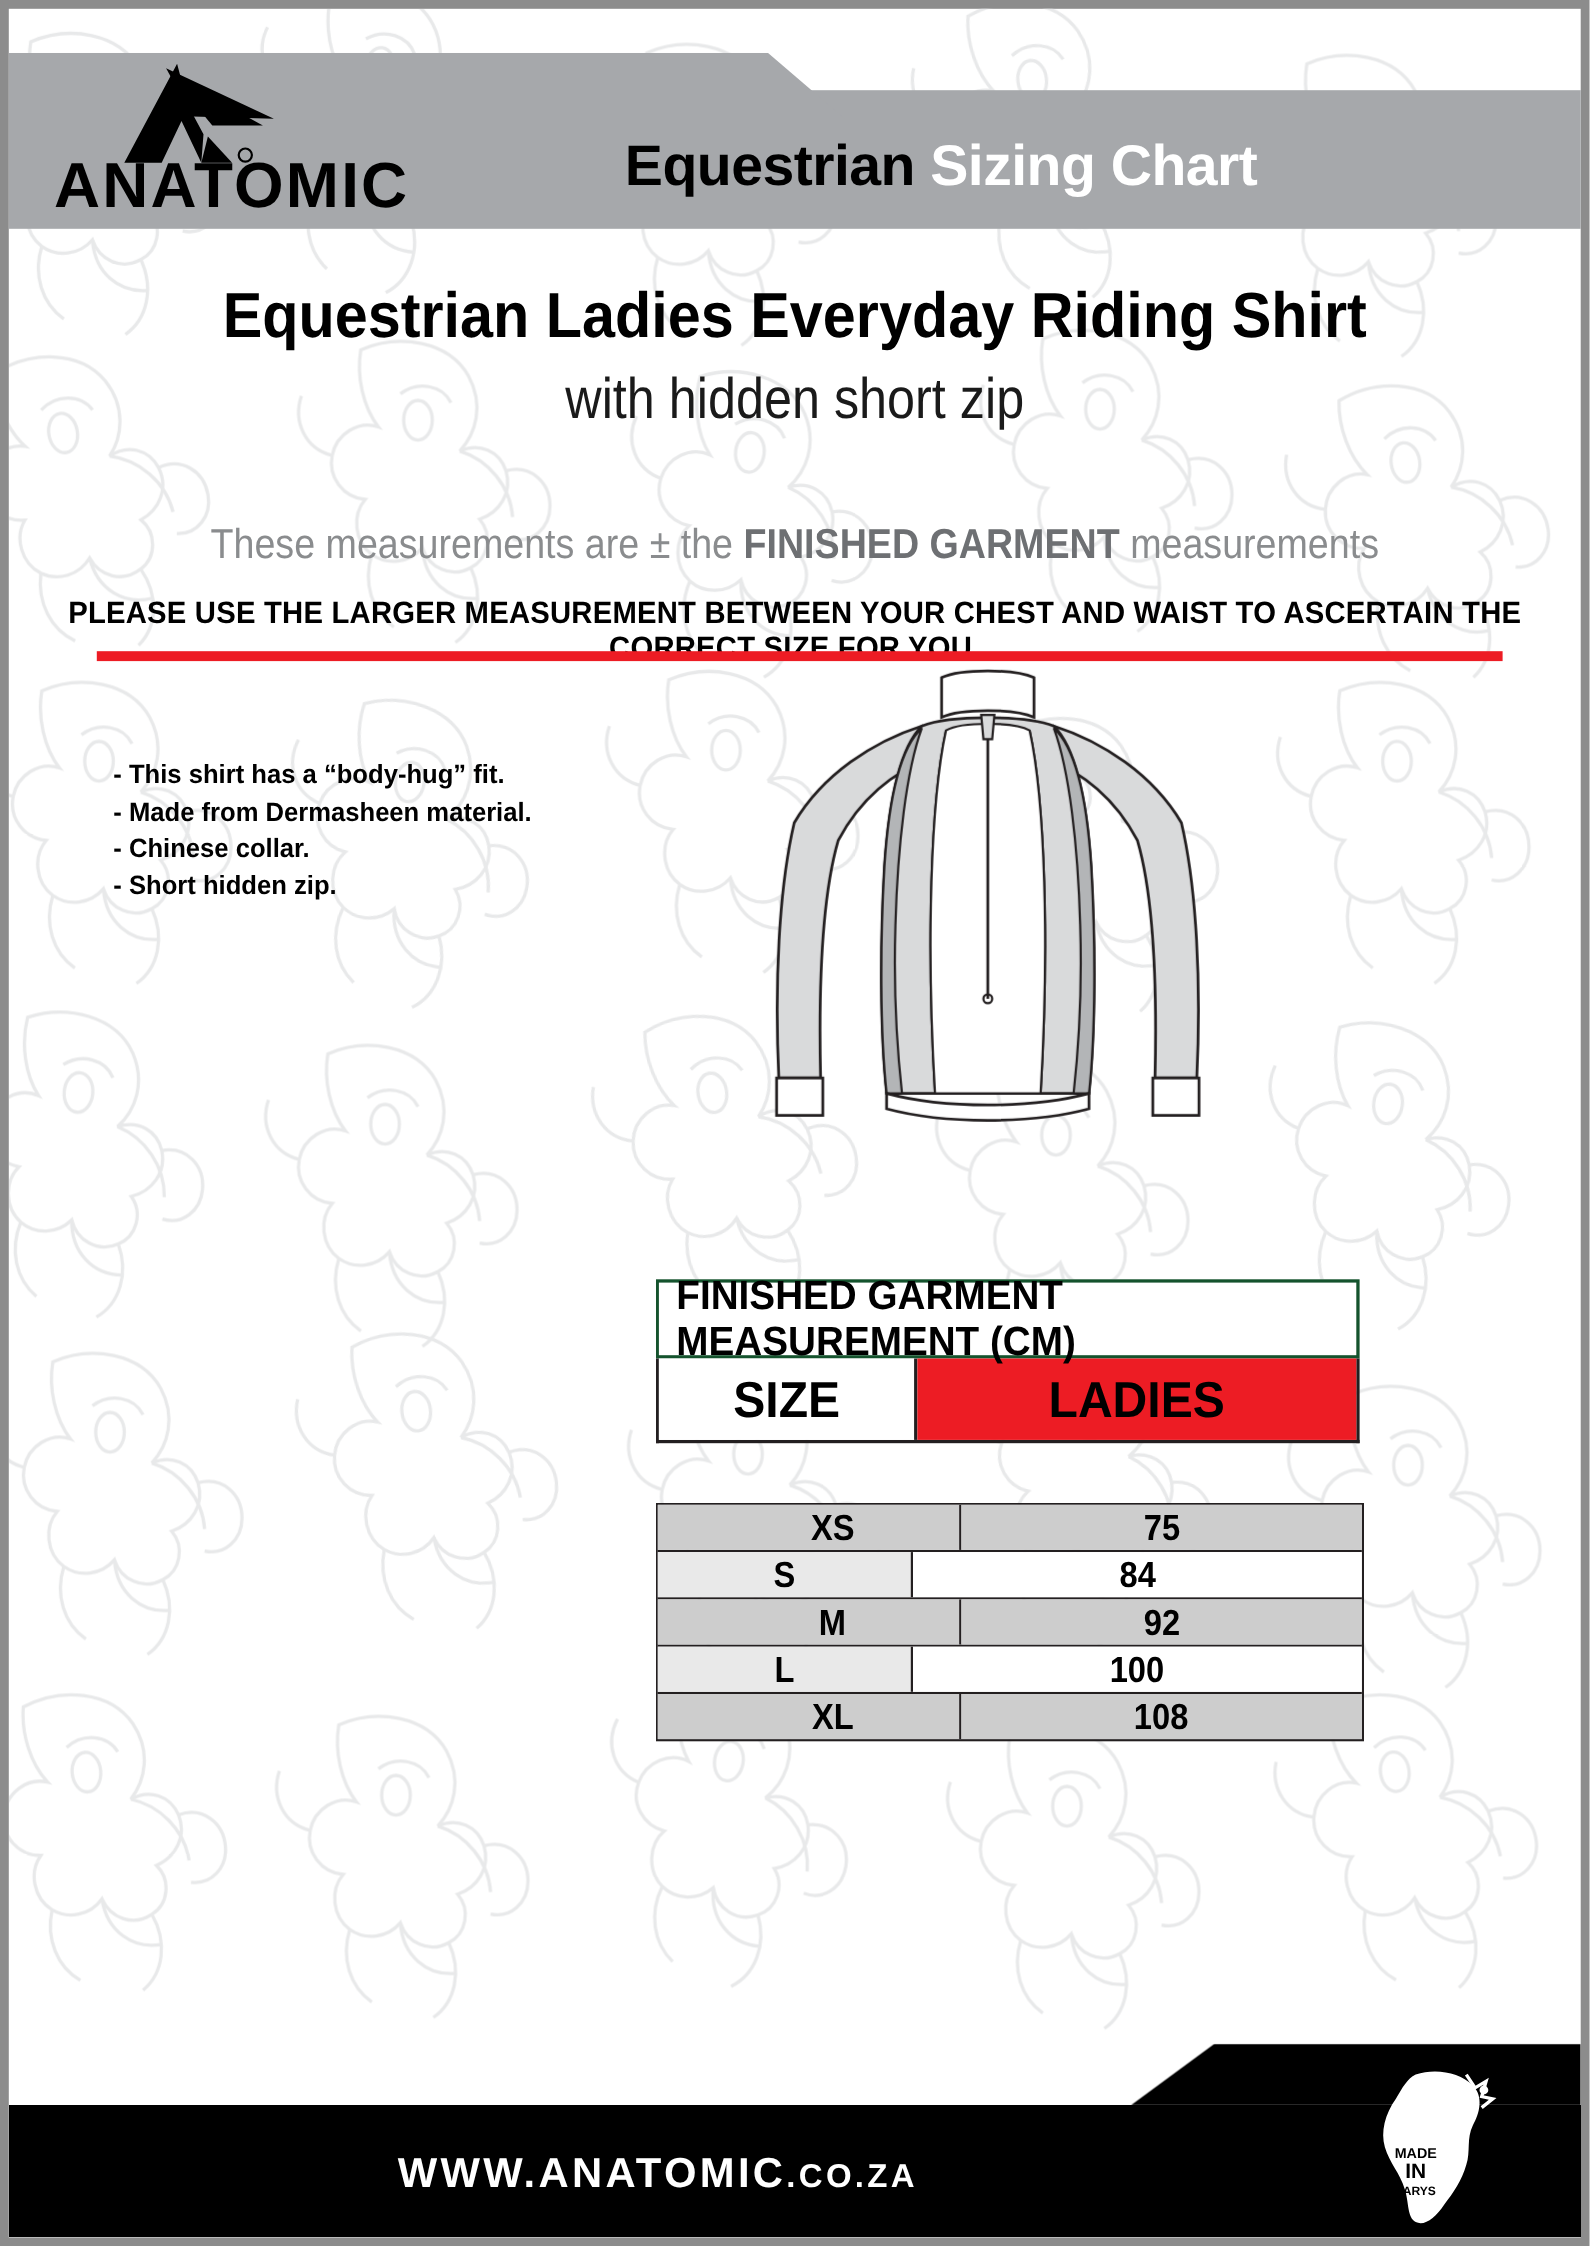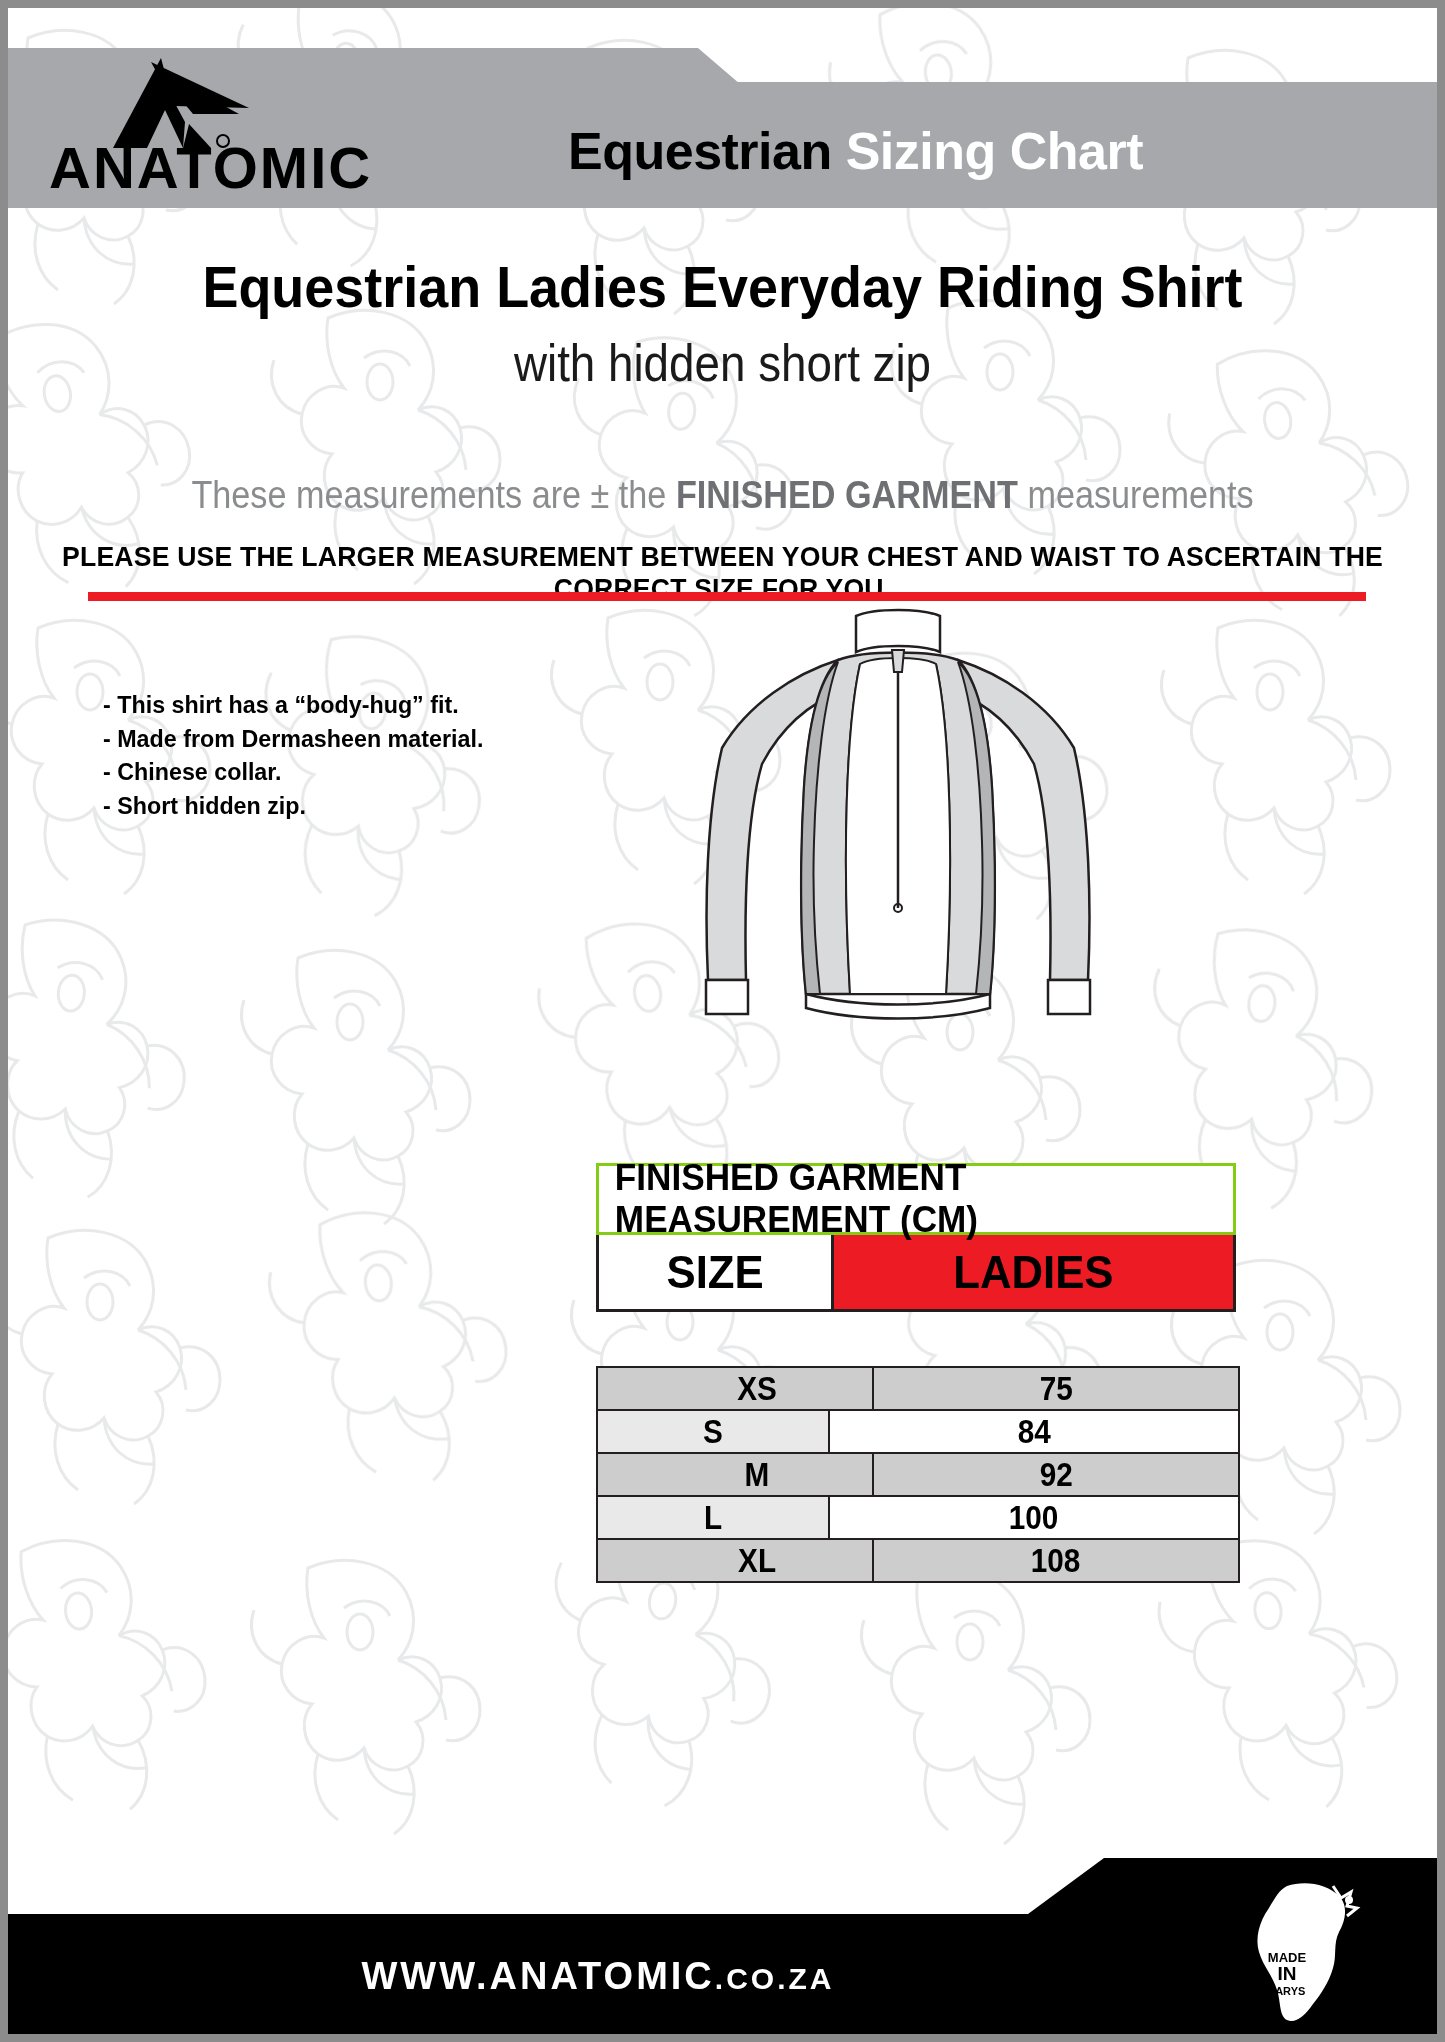--- a/index.html
+++ b/index.html
@@ -87,21 +87,21 @@
 
   
   .garment{
     position:absolute;left:670px;top:600px;width:440px;height:530px;
   }
   .garment svg{width:100%;height:100%;display:block;}
 
   
   .tbl{position:absolute;left:588px;top:1155px;width:640px;}
   .tbl-head{
-    border:3px solid #84cc16;background:#fff;height:66px;
+    border:3px solid #14532d;background:#fff;height:66px;
     display:flex;align-items:center;justify-content:center;
   }
   .tbl-head span{
     font-family:"Liberation Sans Narrow","Liberation Sans",sans-serif;
     font-weight:bold;font-size:37px;color:#000;transform:scaleX(.95);
   }
   .tbl-sub{display:flex;border:3px solid #231f20;border-top:0;height:74px;}
   .tbl-sub .c1{
     width:232px;background:#fff;display:flex;align-items:center;justify-content:center;
     border-right:3px solid #231f20;

